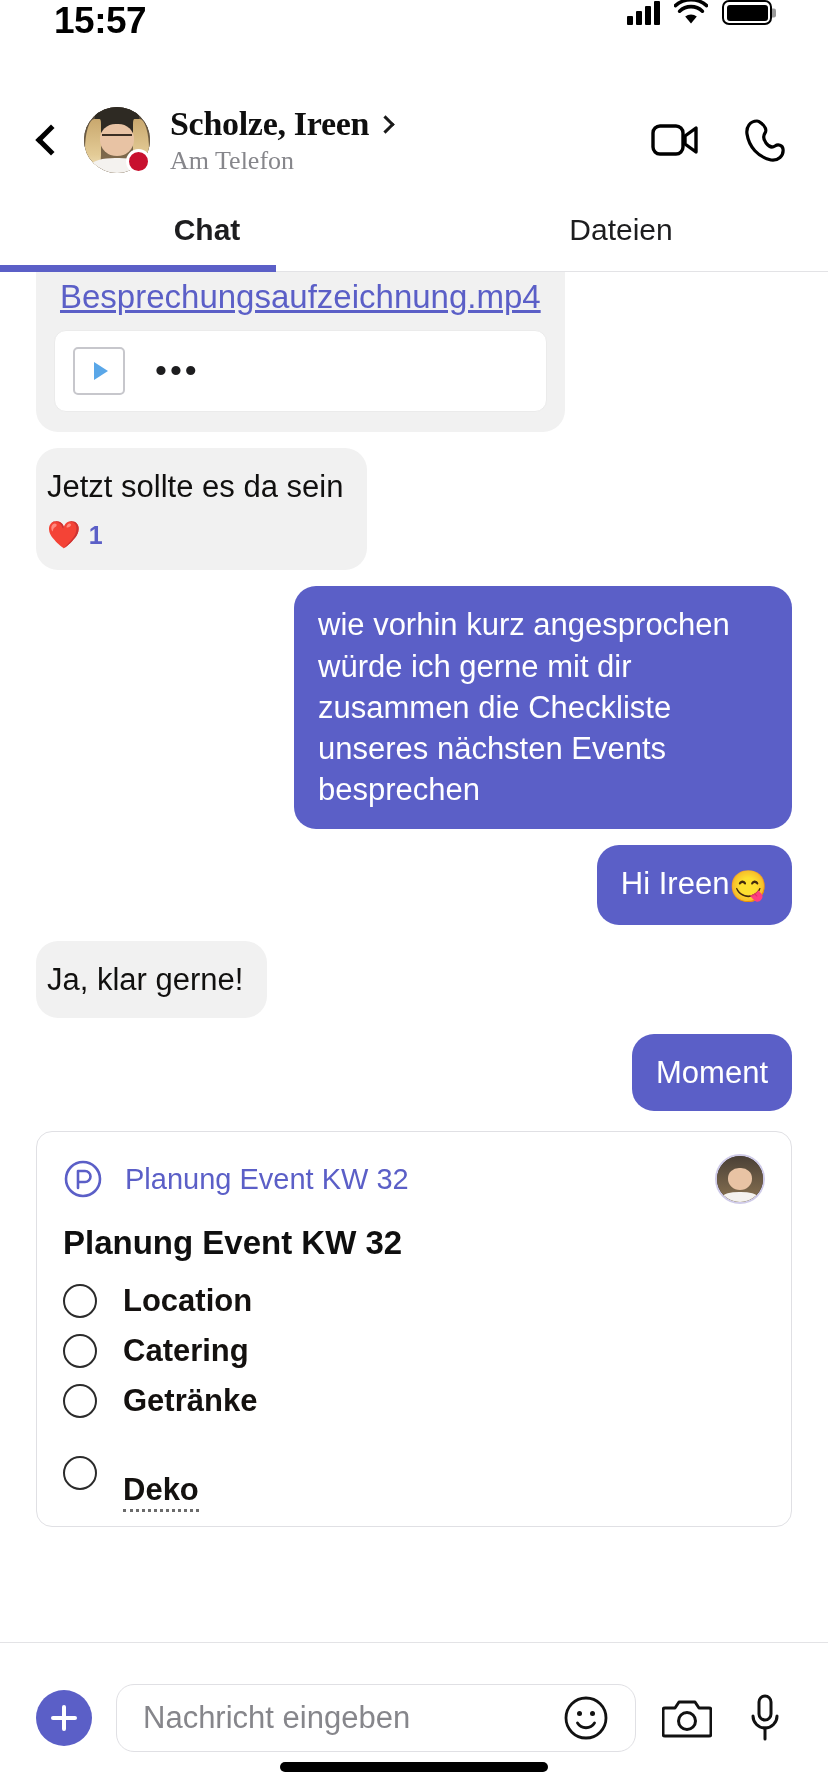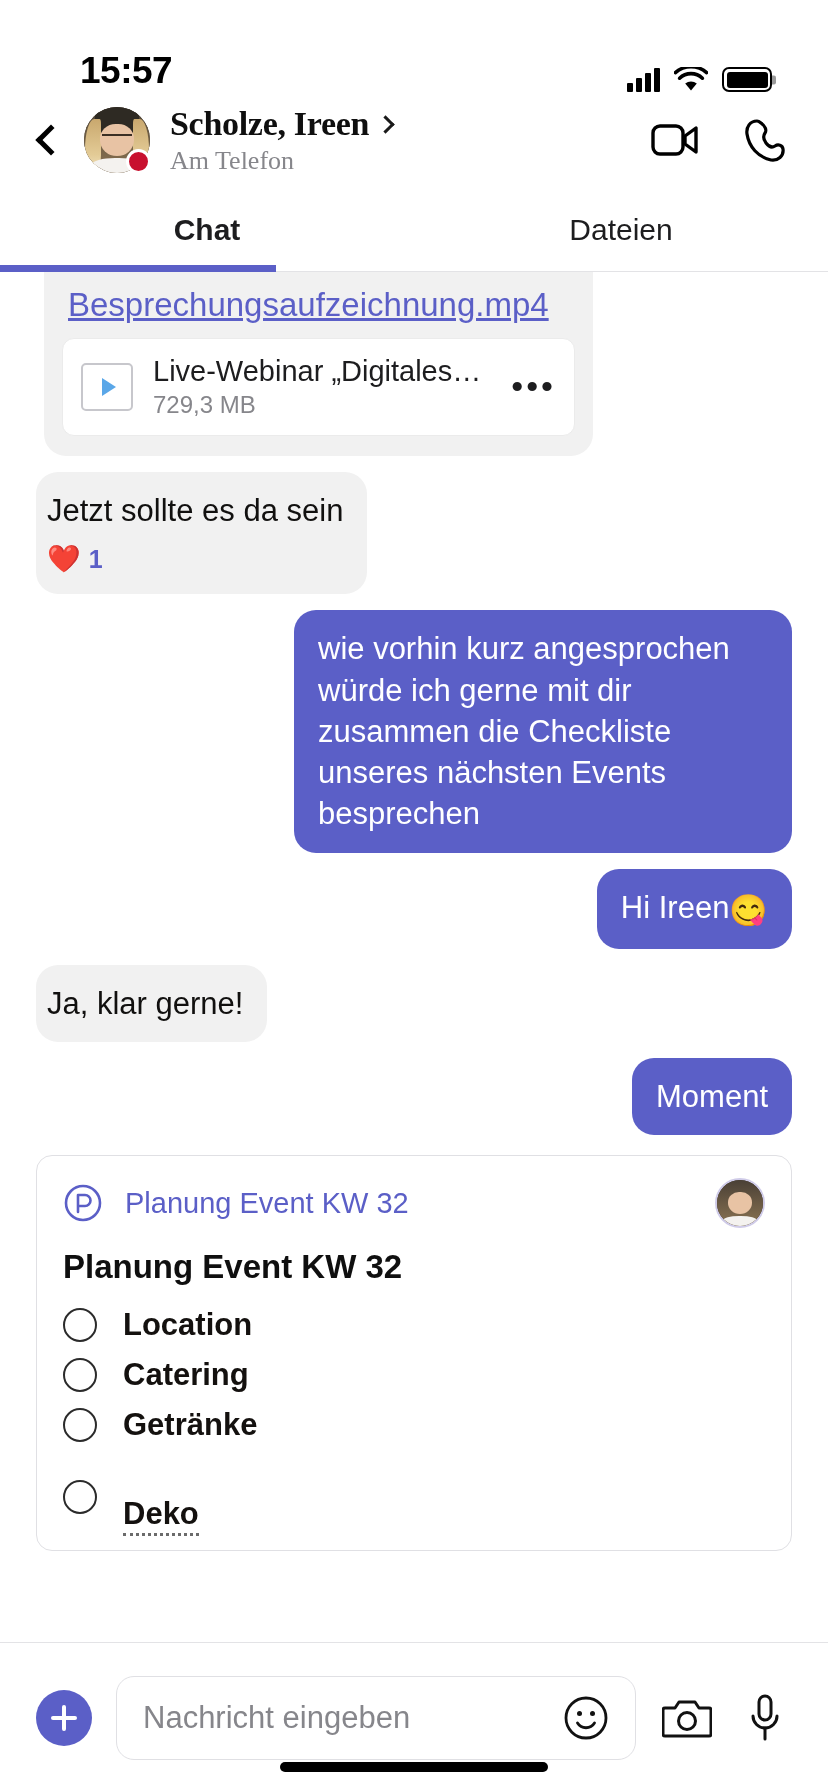--- a/index.html
+++ b/index.html
@@ -19,23 +19,23 @@
     background: #ffffff;
     display: flex;
     flex-direction: column;
   }
 
   
   .status-bar {
     height: 92px;
     flex: 0 0 92px;
     display: flex;
-    align-items: flex-end;
+    align-items: flex-start;
     justify-content: space-between;
-    padding: 0 56px 0 80px;
+    padding: 0 56px 0 54px;
   }
   .status-time {
     font-size: 37px;
     font-weight: bold;
     letter-spacing: -0.5px;
     color: #000;
   }
   .status-icons {
     display: flex;
     align-items: center;
@@ -218,24 +218,23 @@
     line-height: 1.33;
     word-wrap: break-word;
   }
   .bubble.in  { background: #f1f1f1; color: #11100f; padding-left: 11px; }
   .bubble.out { background: #5b5fc7; color: #ffffff; }
 
   
   .attach-bubble {
     background: #f1f1f1;
     border-radius: 0 0 22px 22px;
-    padding: 8px 18px 20px 18px;
+    padding: 0 18px 20px 18px;
     max-width: 578px;
     margin-top: 0;
-    margin-left: 8px;
   }
   .attach-link {
     display: block;
     font-size: 33px;
     color: #5b5fc7;
     text-decoration: underline;
     padding: 6px 6px 14px 6px;
     white-space: nowrap;
   }
   .file-card {
@@ -369,21 +368,21 @@
     content: "";
     position: absolute;
     background: #fff;
     border-radius: 2px;
   }
   .plus-btn::before { width: 26px; height: 4px; }
   .plus-btn::after  { width: 4px; height: 26px; }
 
   .input-wrap {
     flex: 1 1 auto;
-    height: 84px;
+    height: 68px;
     border: 1.5px solid #e0e0e4;
     border-radius: 18px;
     display: flex;
     align-items: center;
     padding: 0 22px 0 26px;
     gap: 14px;
     min-width: 0;
   }
   .msg-input {
     flex: 1 1 auto;
@@ -480,24 +479,20 @@
   </div>
 
   <div class="messages">
 
     <div class="row left">
       <div class="attach-bubble">
         <span class="attach-link">Besprechungsaufzeichnung.mp4</span>
         <div class="file-card">
           <div class="file-thumb">
             <div class="play-tri"></div>
-          </div>
-          <div class="file-meta">
-            <div class="file-name">Live-Webinar „Digitales…</div>
-            <div class="file-size">729,3 MB</div>
           </div>
           <div class="file-more">•••</div>
         </div>
       </div>
     </div>
 
     <div class="row left">
       <div class="bubble in">
         <span>Jetzt sollte es da sein</span>
         <div class="reaction">

